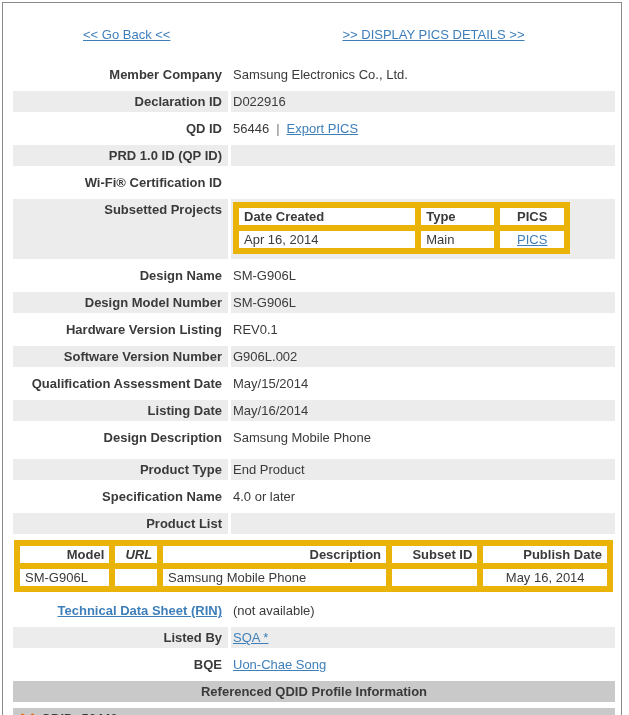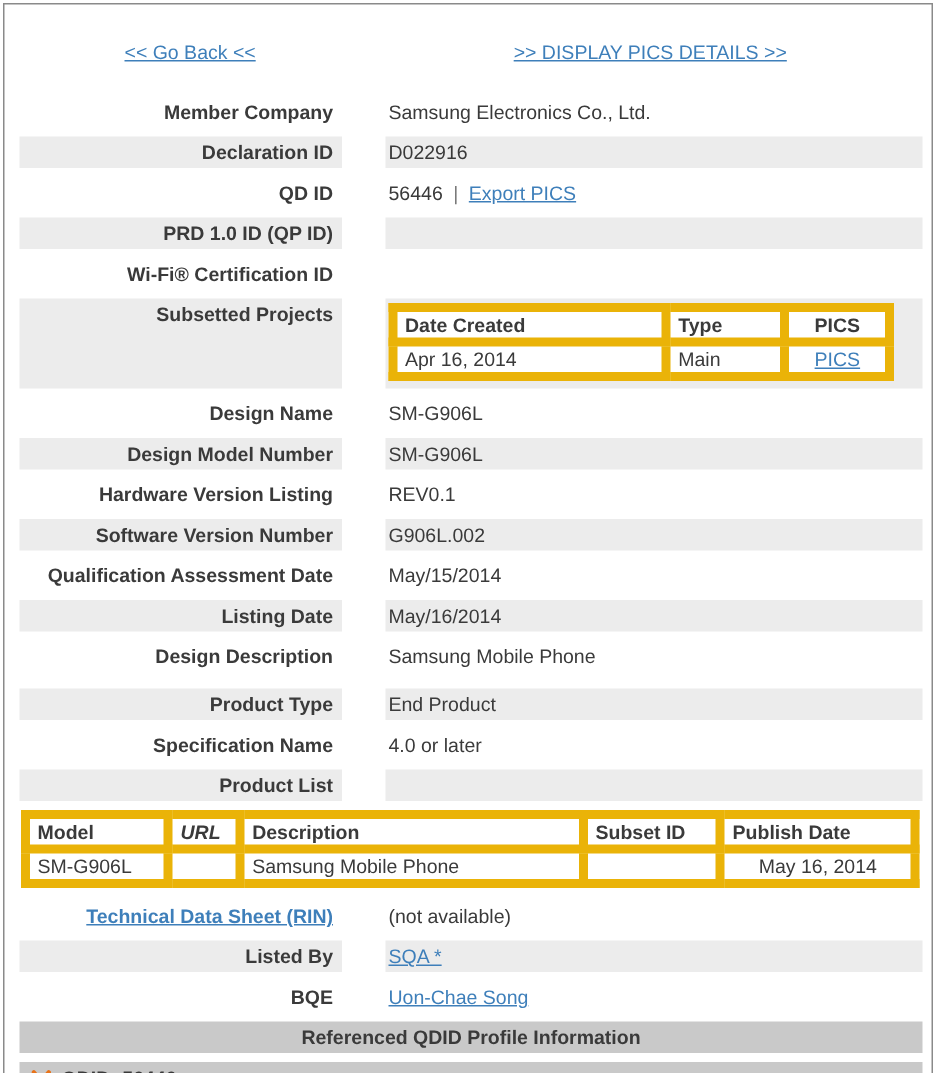--- a/index.html
+++ b/index.html
@@ -23,42 +23,42 @@
     padding:0 6px 0 10px;
   }
   a{color:var(--link);text-decoration:underline;cursor:pointer;}
   .top-links{
     display:flex;align-items:center;
     padding-top:22px;height:40px;margin-bottom:21px;
   }
   .top-links .go-back{margin-left:70px;}
   .top-links .display-pics{margin-left:172px;}
   .row{
-    display:flex;height:21px;line-height:21px;margin-bottom:6px;gap:26px;
+    display:flex;height:21px;line-height:21px;margin-bottom:6px;
   }
   .row.tall{height:60px;line-height:normal;}
   .row .label{
     width:215px;flex:0 0 215px;text-align:right;font-weight:bold;
     padding-right:6px;
   }
   .row .value{
     flex:1;margin-left:3px;padding-left:2px;white-space:nowrap;
   }
   .row.gray .label,.row.gray .value{background:var(--row-gray);}
   .sep{color:#7a7a7a;margin:0 7px;}
   .spacer{height:5px;}
 
   
   table{border-collapse:collapse;background:#fff;color:var(--text);}
   table.boxed{border:2px solid var(--tbl-border);}
   table.boxed th,table.boxed td{
     border:6px solid #eab308;padding:1px 5px;height:19px;
     font-size:13px;white-space:nowrap;overflow:hidden;
   }
-  table.boxed th{font-weight:bold;text-align:left;background:#fff;}
+  table.boxed th{font-weight:bold;text-align:right;background:#fff;}
   .subset-table{margin-top:3px;width:337px;}
   .subset-table .col-date{width:184px;text-align:left;}
   .subset-table .col-type{width:80px;text-align:left;}
   .subset-table .col-pics{width:70px;text-align:center;}
   .product-table-wrap{margin:0 0 8px 1px;}
   .product-table{width:599px;}
   .product-table .c-model{width:96px;}
   .product-table .c-url{width:48px;font-style:italic;}
   .product-table .c-desc{width:232px;}
   .product-table .c-subset{width:92px;}

